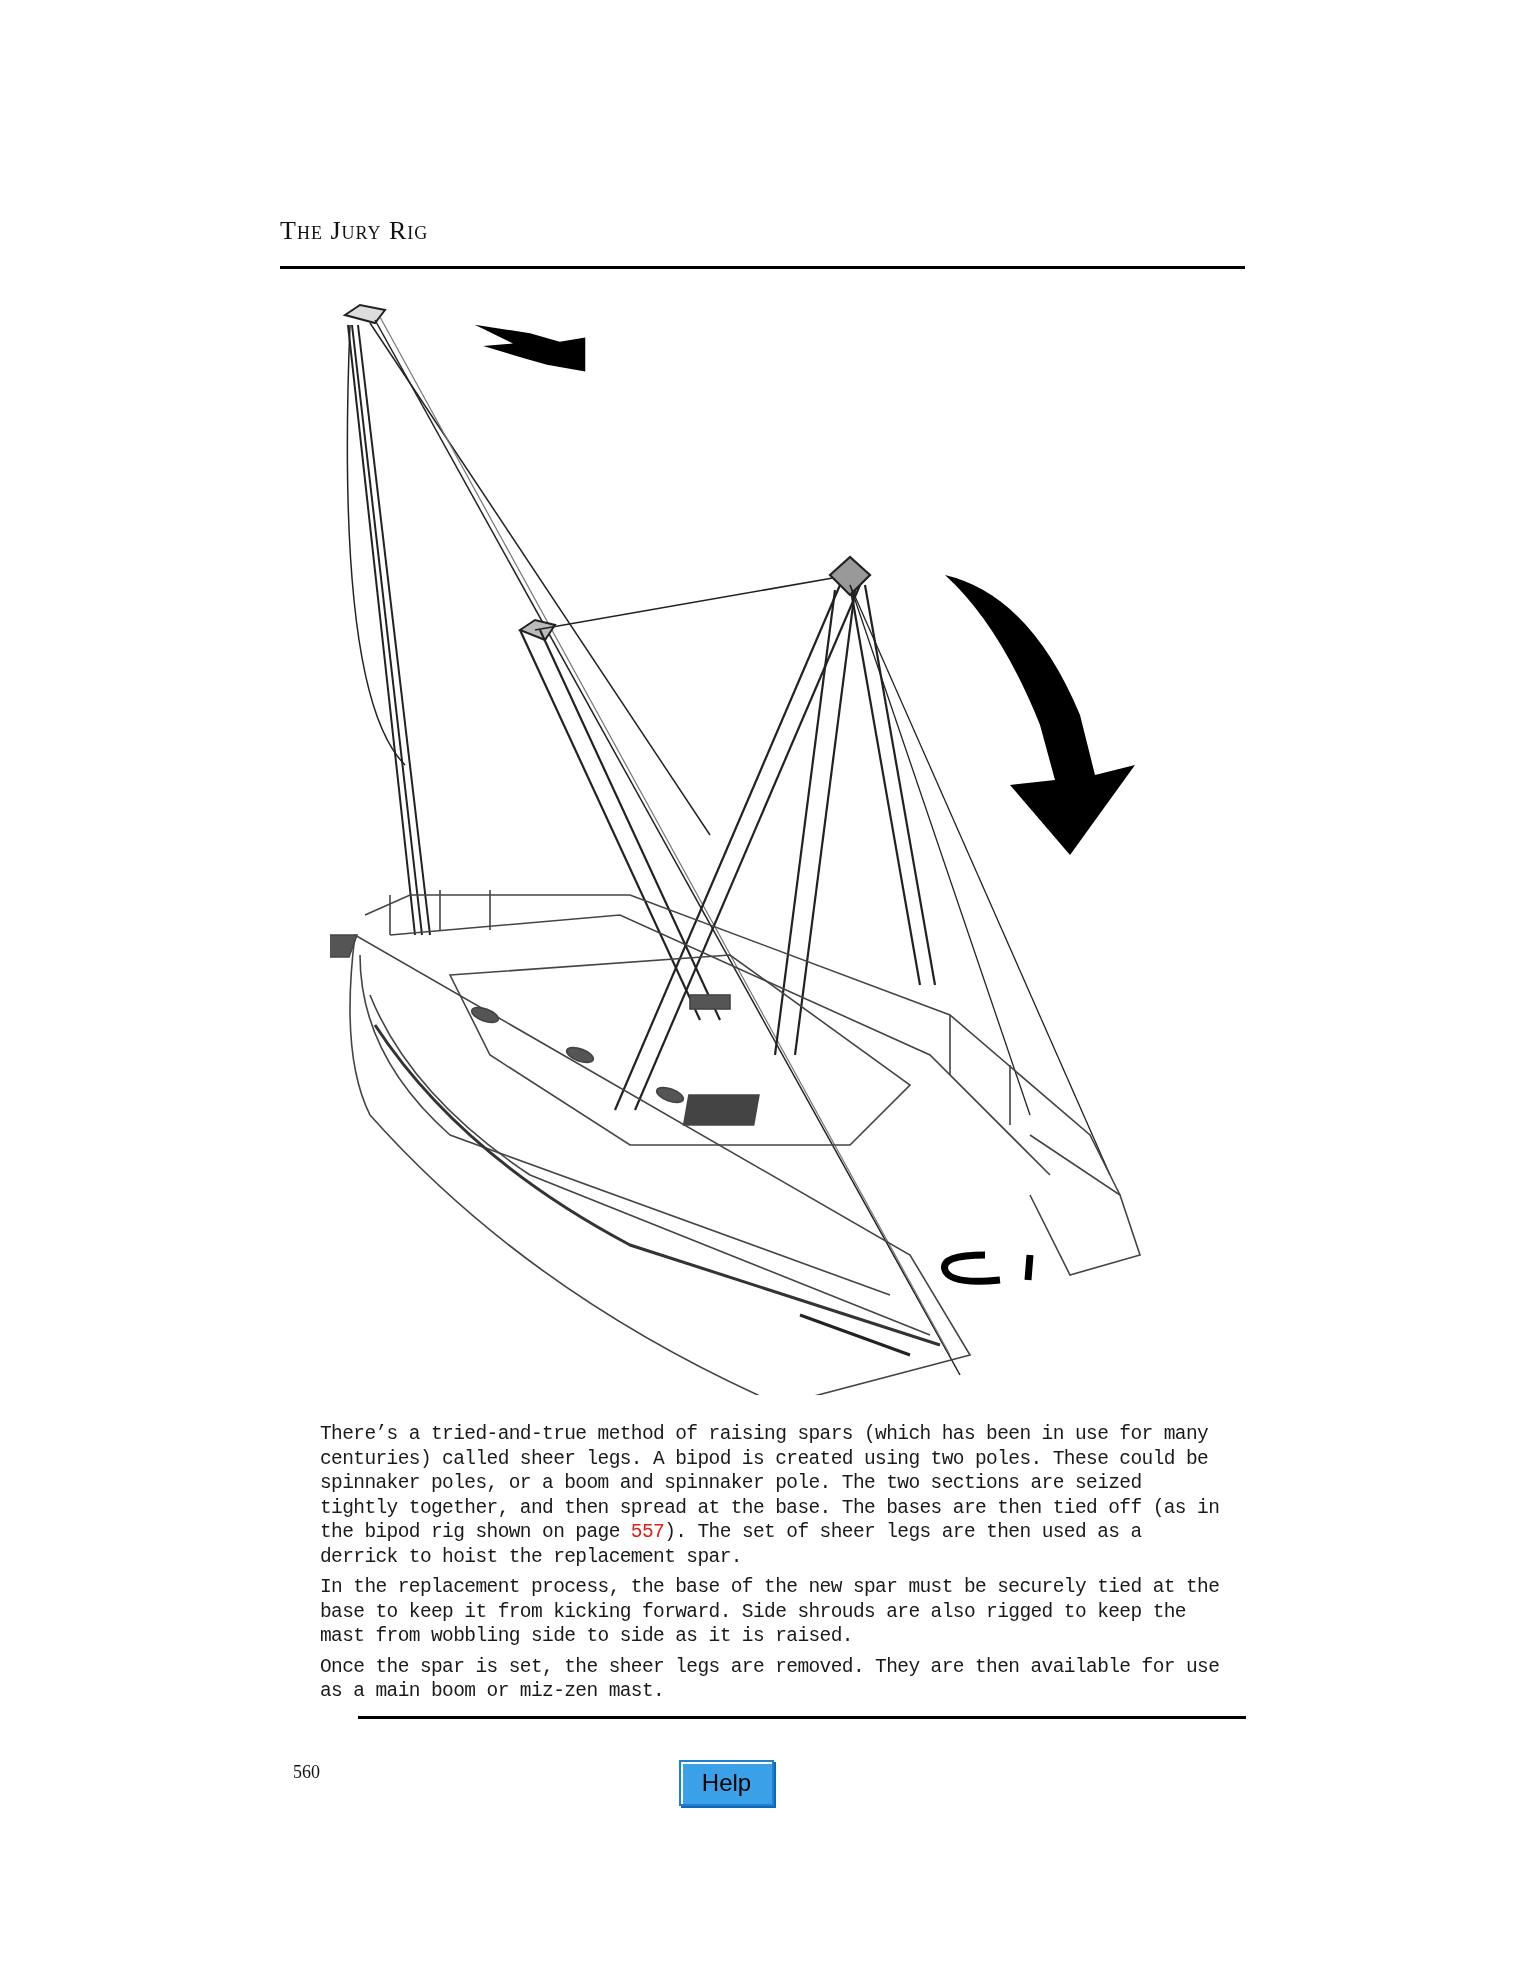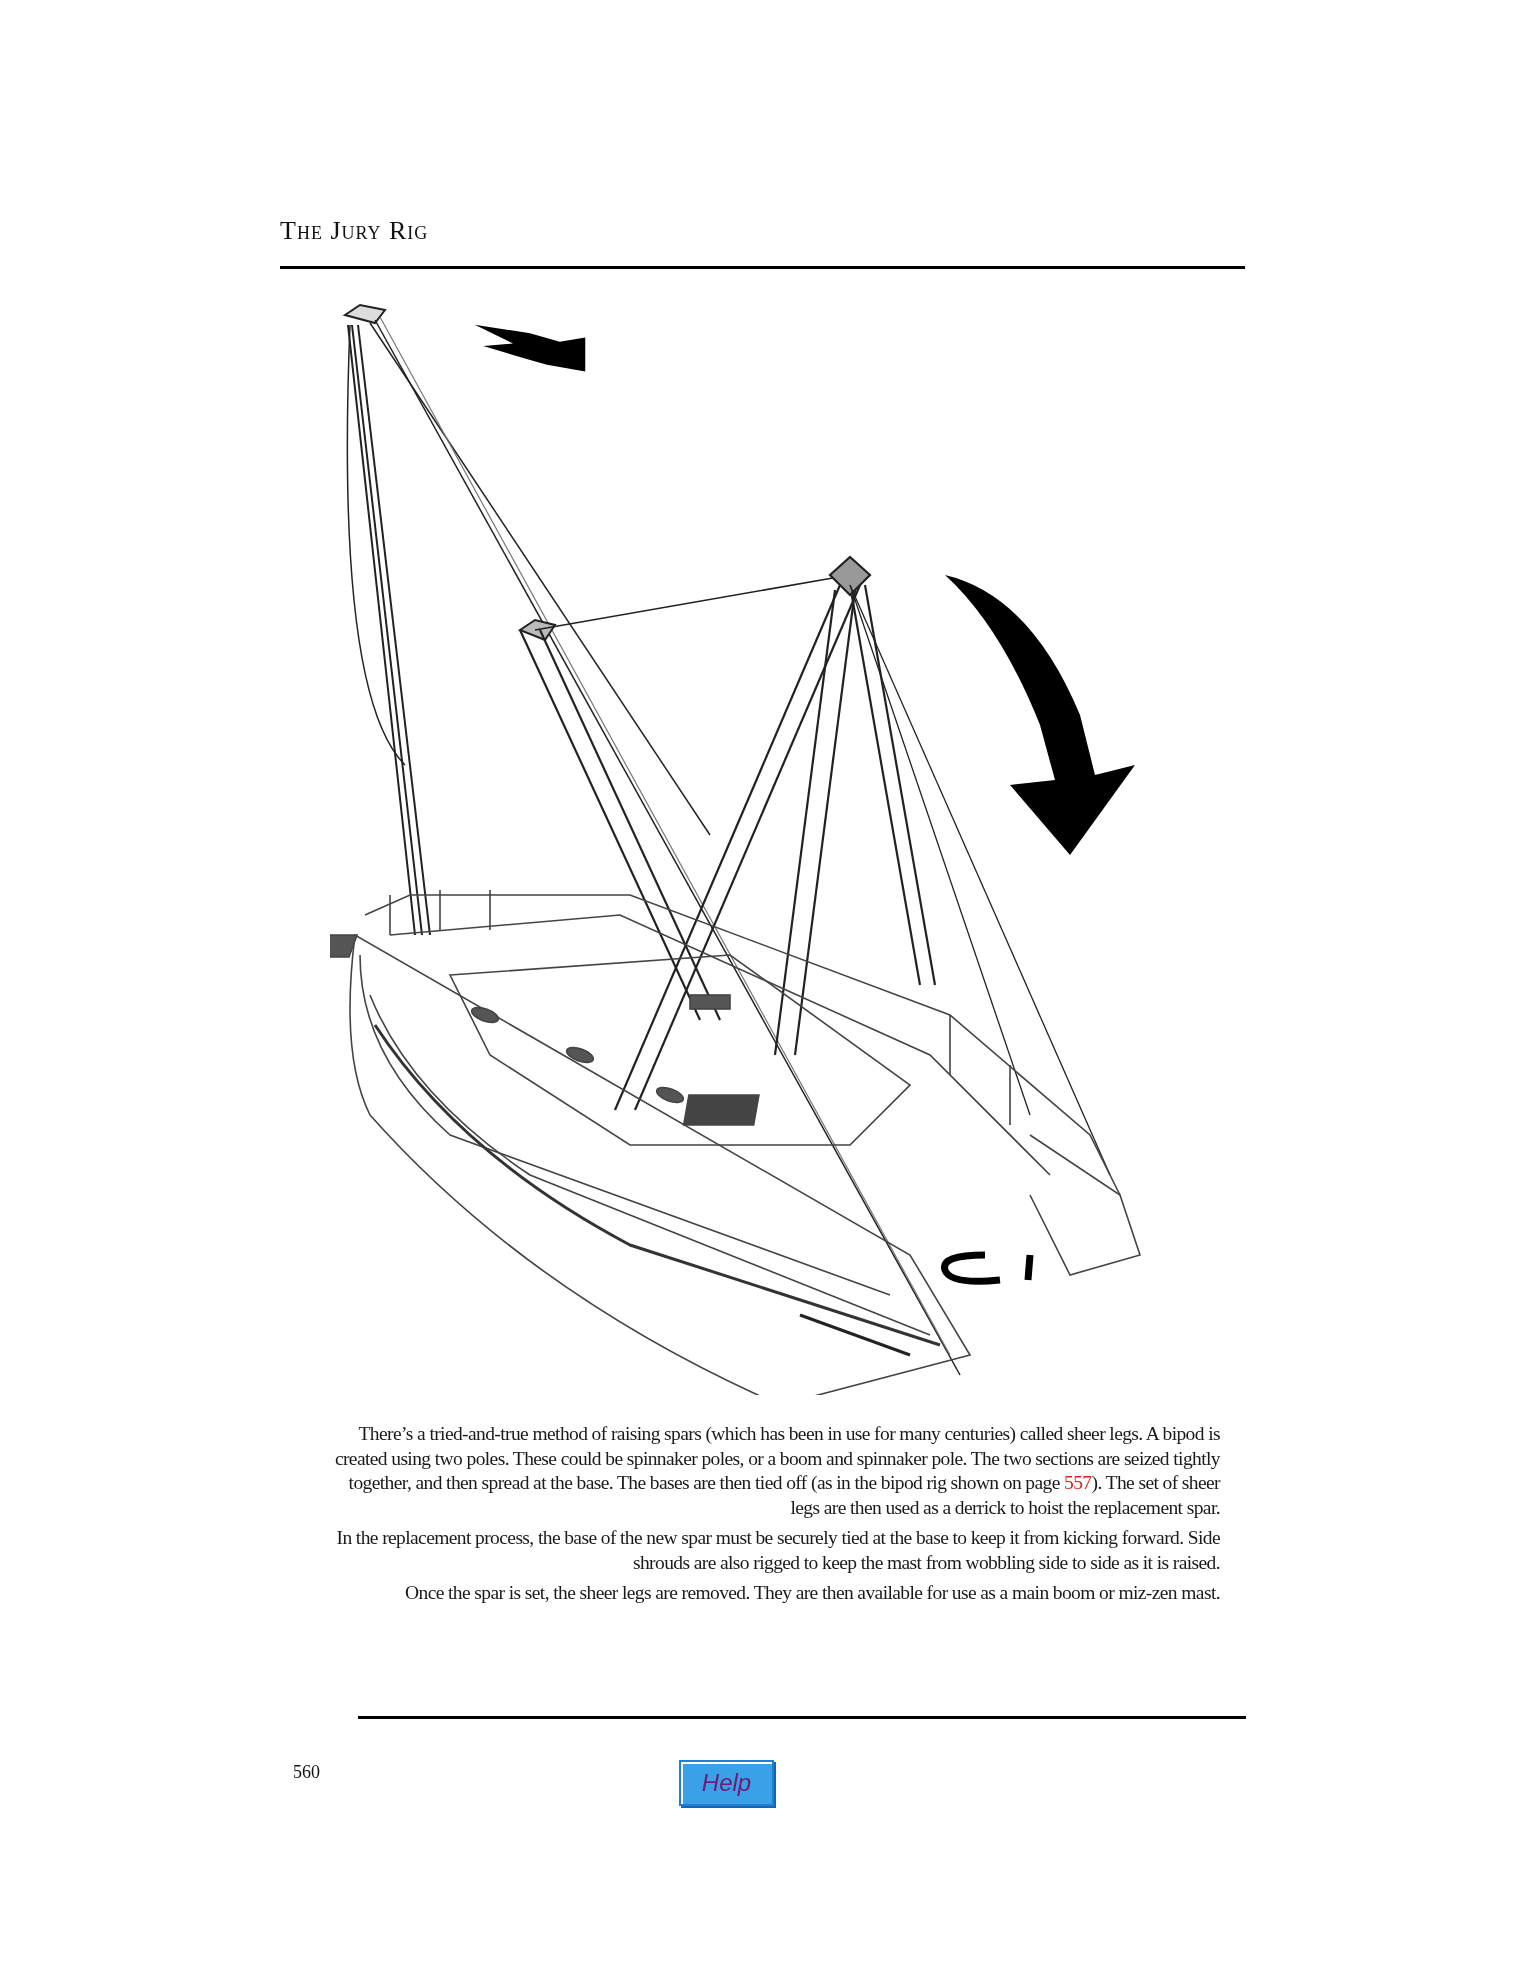--- a/index.html
+++ b/index.html
@@ -16,49 +16,47 @@
       position: absolute; left: 280px; top: 266px; width: 965px; height: 3px; background: #000;
     }
 
     .figure {
       position: absolute; left: 330px; top: 295px; width: 900px; height: 1100px;
     }
     .figure svg { width: 100%; height: 100%; display: block; }
 
     .body-text {
       position: absolute; left: 320px; top: 1422px; width: 900px;
-      font-family: Liberation Serif, serif;
+      font-family: Liberation Mono, monospace;
       font-size: 19.5px; line-height: 24.5px; color: #1a1a1a;
       letter-spacing: -0.6px;
-      text-align: right;
     }
     .body-text p { margin: 0 0 6px 0; }
     .page-link { color: #e0201b; cursor: pointer; }
 
     .folio {
       position: absolute; left: 293px; top: 1762px;
       font-family: "Liberation Serif", "DejaVu Serif", serif;
       font-size: 18px; color: #111;
     }
     .foot-rule {
       position: absolute; left: 358px; top: 1716px; width: 888px; height: 3px; background: #000;
     }
 
     .help-button {
       position: absolute; left: 679px; top: 1760px; width: 95px; height: 46px;
       box-sizing: border-box;
       background: #3aa0e8;
       border: 2px solid #1f7fd0;
       box-shadow: inset 2px 2px 0 #ffffff, 2px 2px 0 #1266b8;
-      color: #701a75;
+      color: #000000;
       font-family: "Liberation Sans", "DejaVu Sans", sans-serif;
       font-size: 24px;
       display: flex; align-items: center; justify-content: center;
       cursor: pointer;
-      font-style: italic;
     }
   </style>
 </head>
 <body>
 
 <div class="page">
 
   <div class="running-head">The Jury Rig</div>
   <div class="head-rule"></div>
 

